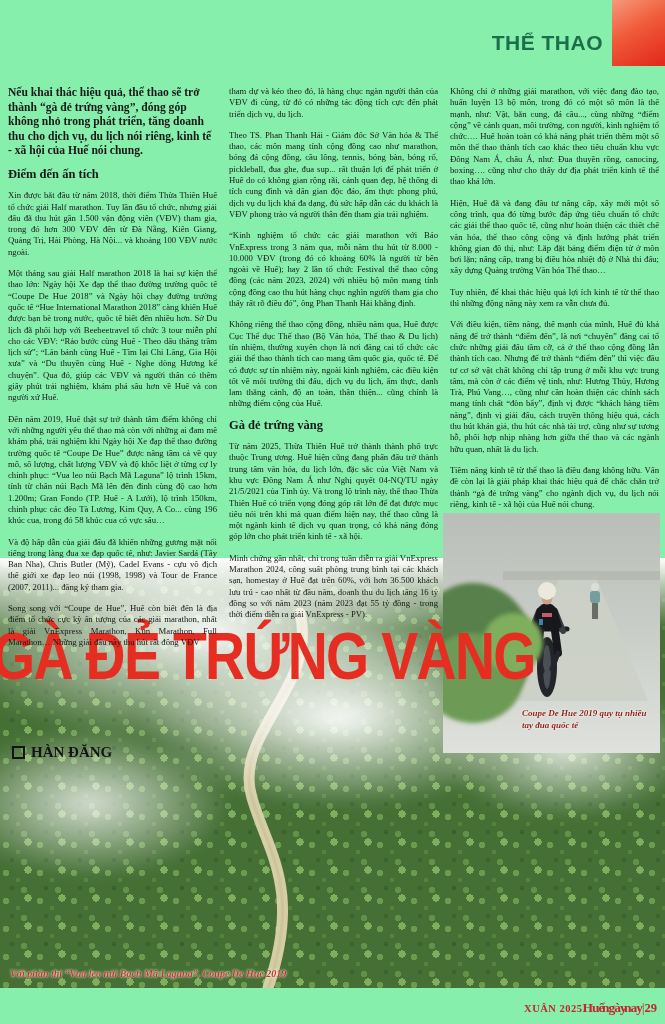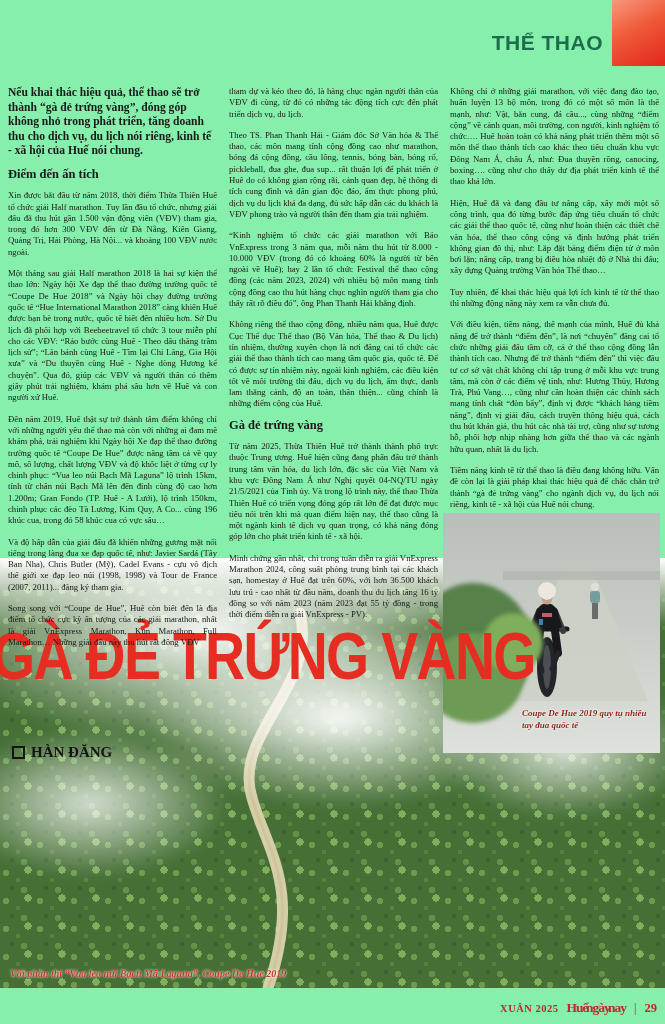--- a/index.html
+++ b/index.html
@@ -58,21 +58,21 @@
   .bush.b2{left:-20px;top:120px;width:100px;height:90px;background:#6d9a55;}
   .bush.b3{left:40px;top:100px;width:60px;height:60px;background:#7fae5c;}
   .photo-caption{position:absolute;right:8px;bottom:22px;width:130px;z-index:5;
       font-style:italic;font-weight:bold;font-size:9px;line-height:11.5px;color:#8c1f14;
       text-shadow:0 0 3px rgba(255,255,255,.95),0 0 1px rgba(255,255,255,.9);}
 
   
   .big-caption{position:absolute;left:10px;top:968px;z-index:5;font-style:italic;font-weight:bold;
       font-size:10px;line-height:12.5px;color:#bb3a22;
       text-shadow:0 0 3px rgba(255,255,255,.95),0 0 1px rgba(255,255,255,.9);}
-  .folio{position:absolute;right:8px;top:1000px;z-index:5;display:flex;align-items:baseline;gap:8px;
+  .folio{position:absolute;right:8px;top:1000px;z-index:5;display:flex;align-items:baseline;
       color:#c1272d;}
   .folio .season{font-weight:bold;font-size:10.5px;letter-spacing:.5px;}
   .folio .logo{font-family:Liberation Serif, serif;font-weight:bold;font-size:13.5px;
       letter-spacing:-1px;word-spacing:-4px;}
   .folio .bar{font-weight:normal;font-size:12px;}
   .folio .pageno{font-weight:bold;font-size:12.5px;}
 </style>
 </head>
 <body>
 

